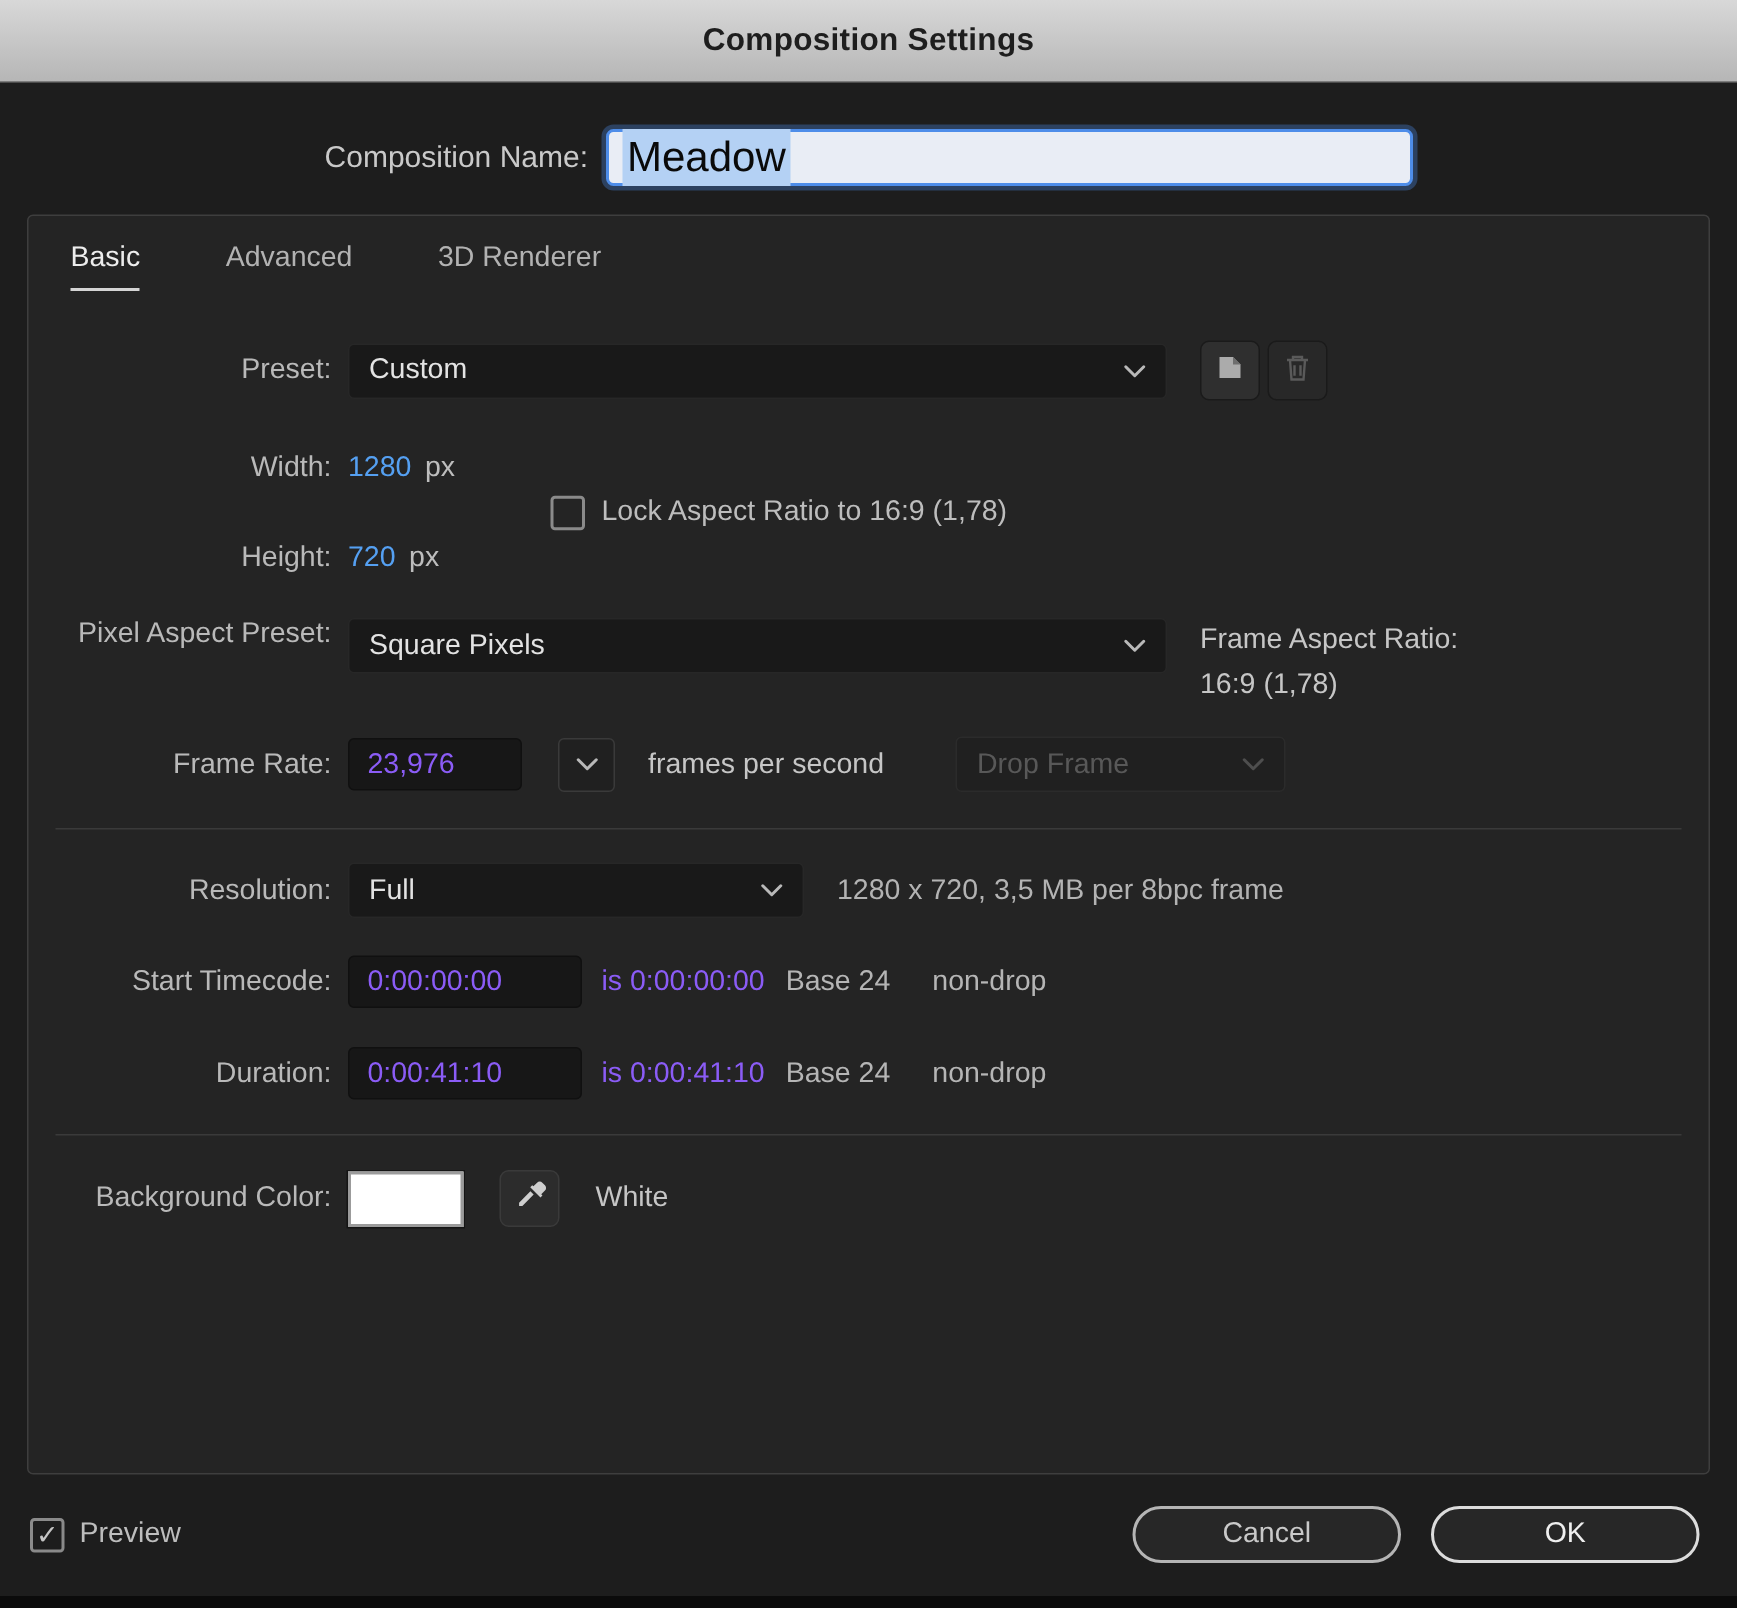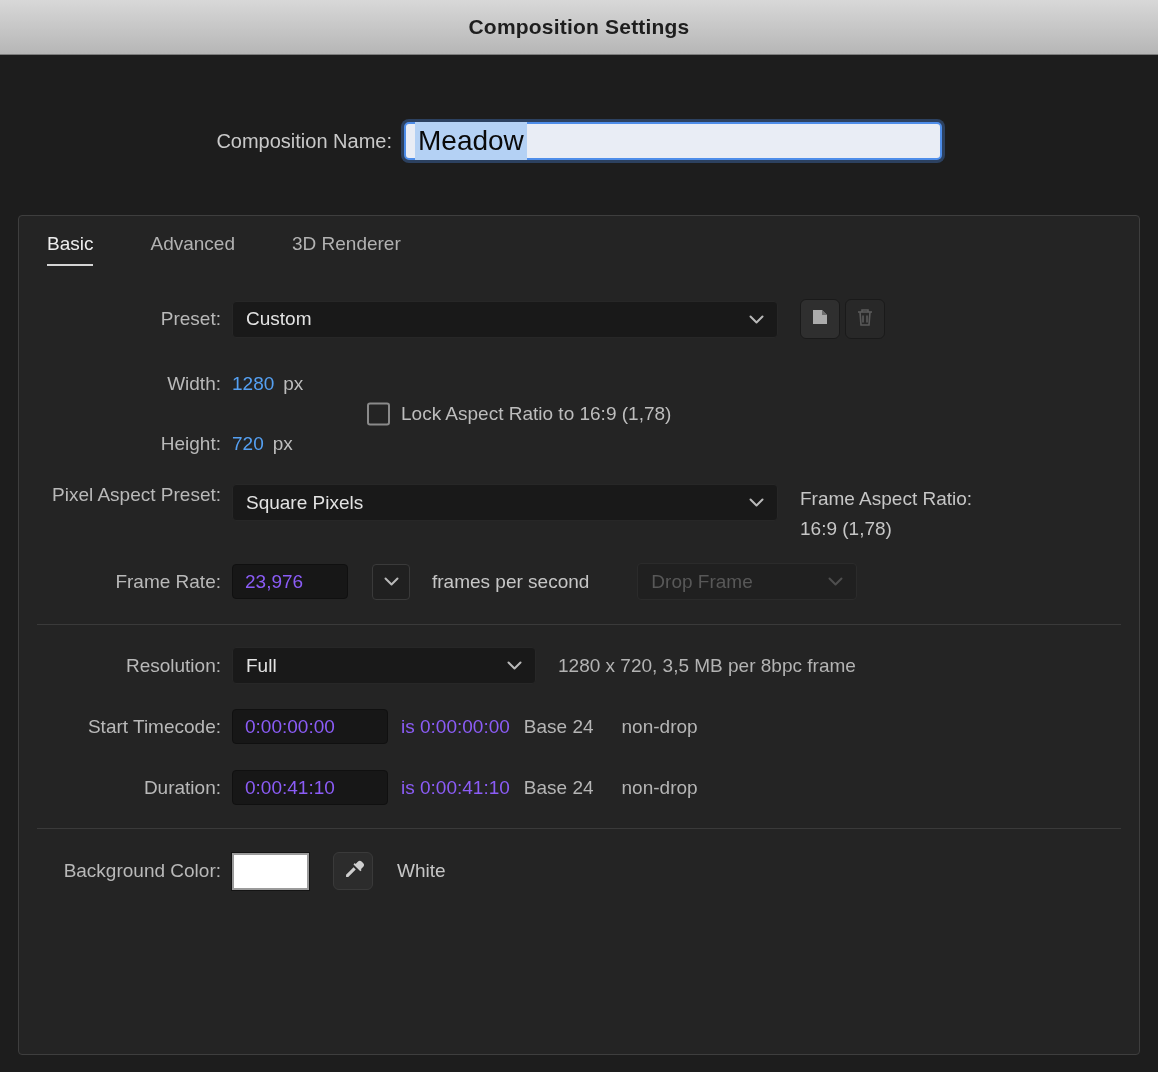--- a/index.html
+++ b/index.html
@@ -1,19 +1,19 @@
 <!DOCTYPE html>
 <html><head>
 <meta charset="utf-8">
 <title>Composition Settings</title>
 <style>
   * { margin:0; padding:0; box-sizing:border-box; }
   html,body { width:1158px; height:1072px; }
   body { background:#141414; font-family:"Liberation Sans","DejaVu Sans",sans-serif; }
-  .dialog { width:1158px; height:1072px; background:#1d1d1d; display:flex; flex-direction:column; overflow:hidden;gap:36px; }
+  .dialog { width:1158px; height:1072px; background:#1d1d1d; display:flex; flex-direction:column; overflow:hidden; }
 
   .titlebar { height:55px; flex-shrink:0; background:linear-gradient(#d8d8d8,#b6b6b6); border-bottom:1px solid #7c7c7c; display:flex; align-items:center; justify-content:center; }
   .titlebar .title { font-size:21px; font-weight:bold; color:#1e1e1e; letter-spacing:.2px; }
 
   .name-row { display:flex; align-items:center; margin-top:31px; height:38px; flex-shrink:0; }
   .name-label { width:404px; text-align:right; padding-right:12px; color:#c9c9c9; font-size:20px; }
   .name-input { width:538px; height:38px; background:#e9edf5; border:2px solid #4e8de9; border-radius:5px; box-shadow:0 0 0 3px rgba(77,139,233,.33); display:flex; align-items:center; padding:0 9px; cursor:text; }
   .name-input .selection { background:#b4d1f4; color:#0a0a0a; font-size:28px; padding:3px 3px; }
 
   .panel { margin:19px 18px 0; height:840px; flex-shrink:0; background:#242424; border:1px solid #3e3e3e; border-radius:4px; padding-top:17px; }
@@ -241,19 +241,20 @@
   </div>
 
   <div class="footer">
     <div class="preview-wrap">
       <span class="checkbox checked">
         <span class="check">✓</span>
       </span>
       <span class="preview-label">Preview</span>
     </div>
     <div class="btns">
+      <div class="pill cancel">Cancel</div>
       <div class="pill ok">OK</div>
     </div>
   </div>
 
   <div class="bottom-edge"></div>
 
 </div>
 
 </body></html>

